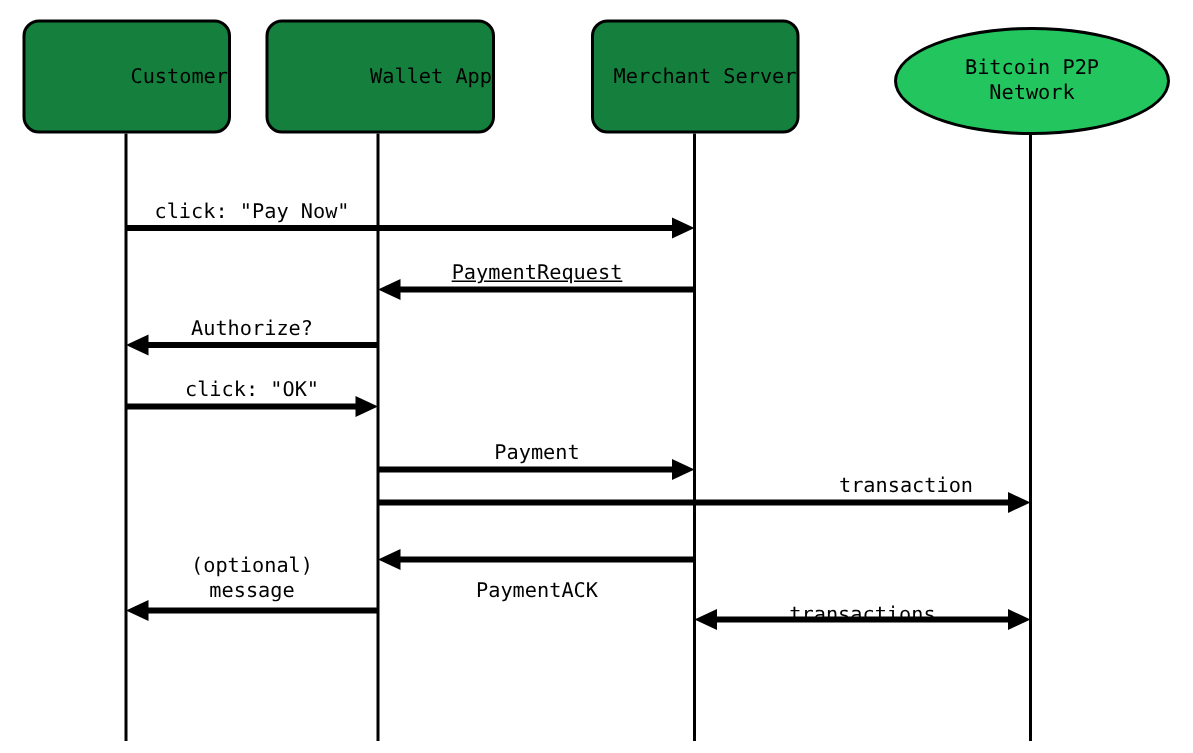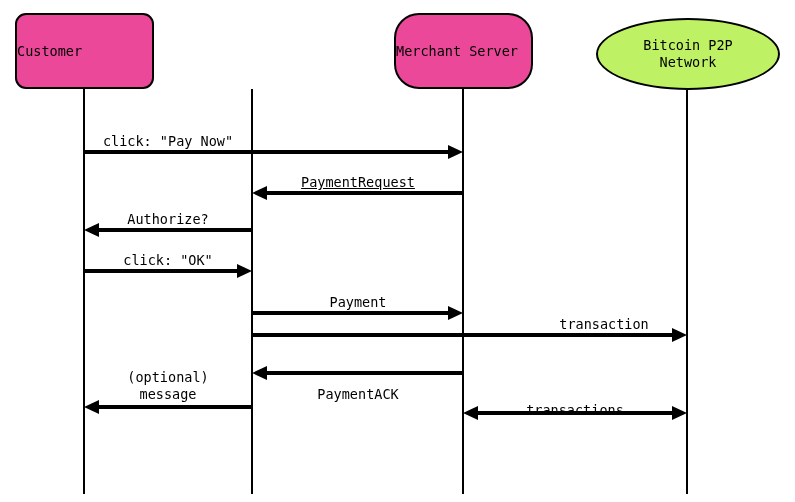--- a/index.html
+++ b/index.html
@@ -10,31 +10,31 @@
     height: 502px;
     background: #ffffff;
     font-family: "DejaVu Sans Mono", "Liberation Mono", monospace;
     color: #000;
     overflow: hidden;
   }
   .actor-box {
     position: absolute;
     border: 2.5px solid #000;
     border-radius: 11px;
-    background: #ec4899;
+    background: #15803d;
     display: flex;
     align-items: center;
-    justify-content: flex-start;
+    justify-content: flex-end;
     box-sizing: border-box;
   }
   .actor-ellipse {
     position: absolute;
     border: 2.5px solid #000;
     border-radius: 50%;
-    background: #bef264;
+    background: #22c55e;
     display: flex;
     align-items: center;
     justify-content: center;
     box-sizing: border-box;
   }
   .actor-label {
     font-size: 13.5px;
     line-height: 17px;
     text-align: center;
     white-space: pre-line;
@@ -69,22 +69,25 @@
 </style>
 </head>
 <body>
 
 <div id="canvas">
 
   <div class="actor-box" style="left:15px; top:13px; width:139px; height:76px;">
     <span class="actor-label">Customer</span>
   </div>
 
+  <div class="actor-box" style="left:177px; top:13px; width:153px; height:76px;">
+    <span class="actor-label">Wallet App</span>
+  </div>
 
-  <div class="actor-box" style="left:394px; top:13px; width:139px; height:76px;border-radius:25px;">
+  <div class="actor-box" style="left:394px; top:13px; width:139px; height:76px;">
     <span class="actor-label">Merchant Server</span>
   </div>
 
   <div class="actor-ellipse" style="left:596px; top:18px; width:184px; height:72px;">
     <span class="actor-label">Bitcoin P2P
 Network</span>
   </div>
 
   <div class="lifeline" style="left:83px;  top:89px; height:405px;"></div>
   <div class="lifeline" style="left:251px; top:89px; height:405px;"></div>

